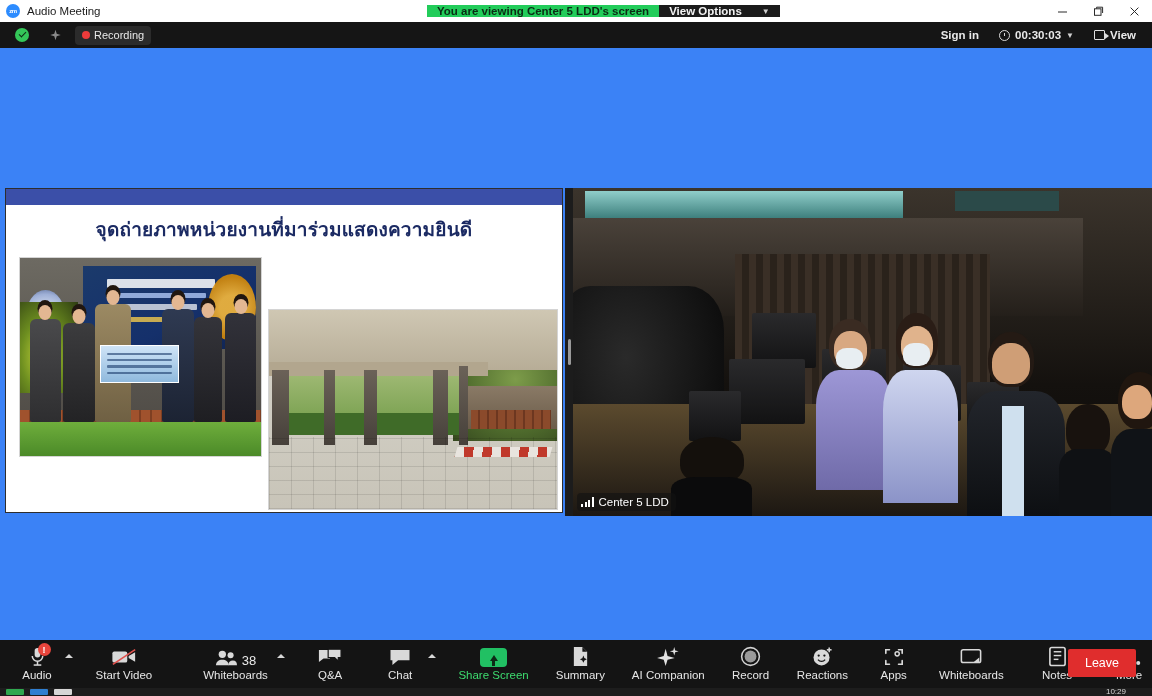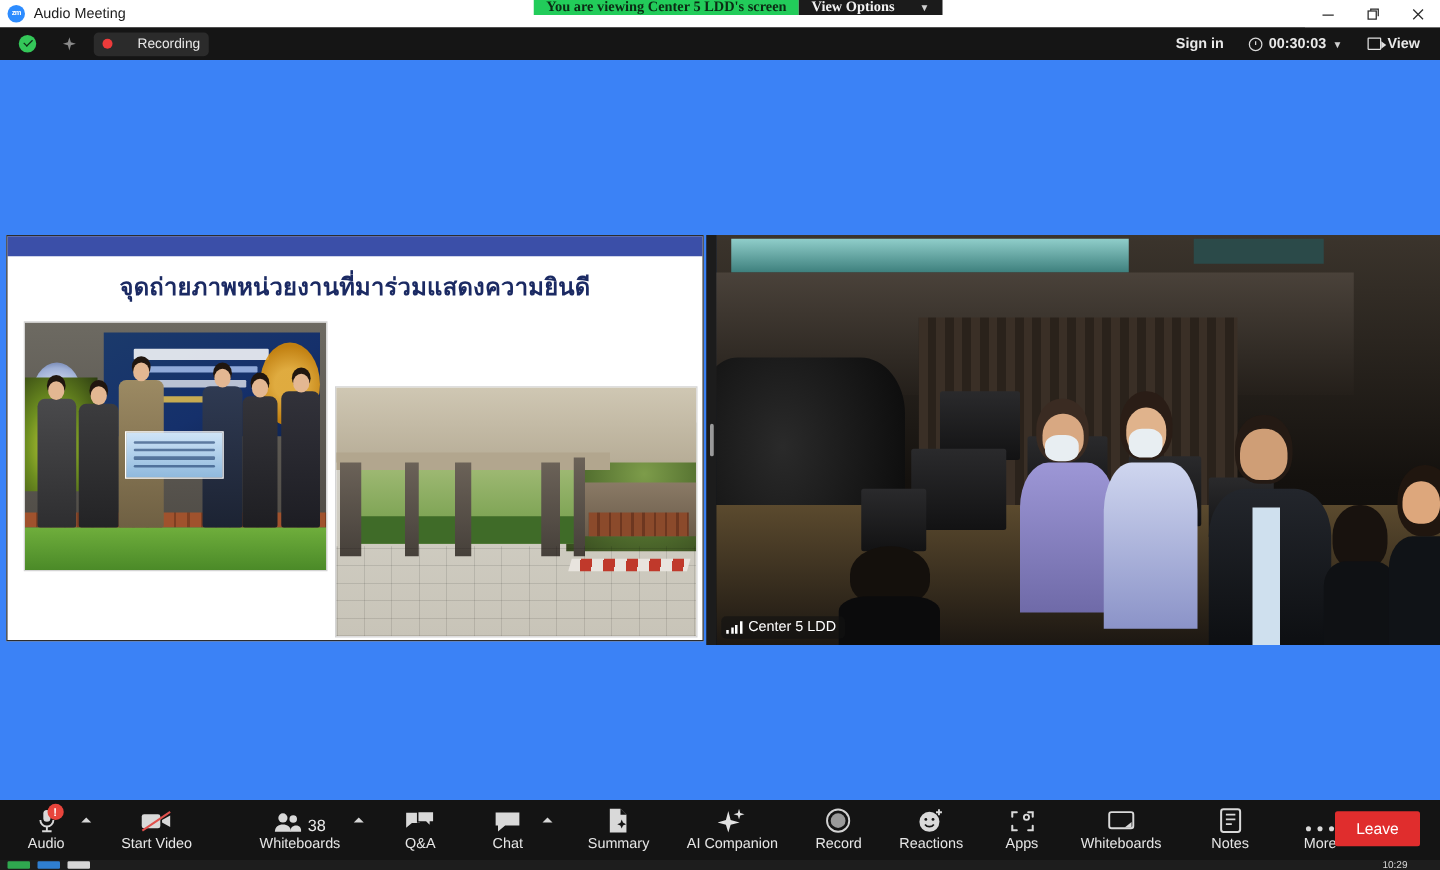--- a/index.html
+++ b/index.html
@@ -19,21 +19,21 @@
   }
   .tb-logo {
     width: 14px; height: 14px; border-radius: 50%;
     background: #2d8cff; margin-left: 6px; margin-right: 7px;
     display: flex; align-items: center; justify-content: center;
     font-size: 6px; color: #fff; font-weight: bold; letter-spacing: -0.5px;
   }
   .tb-title { font-size: 11.5px; color: #1b1b1b; }
   .tb-banner {
     position: absolute; left: 427px; top: 0; height: 22px;
-    display: flex; align-items: flex-start; font-family: Liberation Serif, serif;
+    display: flex; align-items: center;
   }
   .tb-banner-green {
     background: #22cc5a; color: #0b2b14; font-size: 11.5px; font-weight: bold;
     display: flex; align-items: center; padding: 0 10px; white-space: nowrap;
   }
   .tb-banner-dark {
     background: #1b1b1b; color: #f2f2f2; font-size: 11.5px; font-weight: bold;
     display: flex; align-items: center; gap: 20px; padding: 0 10px; white-space: nowrap;
   }
   .tb-caret { font-size: 8px; color: #cfcfcf; }
@@ -48,21 +48,21 @@
   .tb-winbtn svg { display: block; }
 
   
   .topbar {
     position: absolute; top: 22px; left: 0; width: 1152px; height: 26px;
     background: #151515; display: flex; align-items: center;
   }
   .tp-left { display: flex; align-items: center; gap: 6px; padding-left: 8px; }
   .pill {
     height: 19px; border-radius: 4px; background: #2b2b2b;
-    display: flex; align-items: center; gap: 20px; padding: 0 7px;
+    display: flex; align-items: center; gap: 4px; padding: 0 7px;
     font-size: 11px; color: #e8e8e8;
   }
   .pill.plain { background: transparent; }
   .shield {
     width: 14px; height: 14px; border-radius: 50%;
     background: #34c759; display: flex; align-items: center; justify-content: center;
   }
   .shield-check { width: 7px; height: 4px; border-left: 1.6px solid #0d2b14; border-bottom: 1.6px solid #0d2b14; transform: rotate(-45deg) translate(1px,-1px); }
   .rec-dot { width: 8px; height: 8px; border-radius: 50%; background: #ed3b3b; }
   .tp-right {
@@ -503,20 +503,28 @@
         <svg width="22" height="19" viewBox="0 0 22 20">
           <path d="M1 2h20v11h-12l-6 5v-5H1V2Z" fill="#d9d9d9"></path>
         </svg>
       </span>
       <span class="lbl">Chat</span>
     </div>
     <div class="caret-wrap">
         <span class="caret-up"></span>
       </div>
 
+    <div class="tool green" style="margin-left:14px">
+      <span class="ico">
+        <span class="share-ico-box">
+            <span class="up-arrow"></span>
+          </span>
+      </span>
+      <span class="lbl">Share Screen</span>
+    </div>
 
     <div class="tool" style="margin-left:18px">
       <span class="ico">
         <svg width="19" height="21" viewBox="0 0 20 22">
           <path d="M3 1h9l5 5v15H3V1Z" fill="#d9d9d9"></path>
           <path d="M12 1v5h5" fill="#141414"></path>
           <path d="M13 10l1.1 2.6L16.7 14l-2.6 1.1L13 17.7l-1.1-2.6L9.3 14l2.6-1.1Z" fill="#141414"></path>
         </svg>
       </span>
       <span class="lbl">Summary</span>

